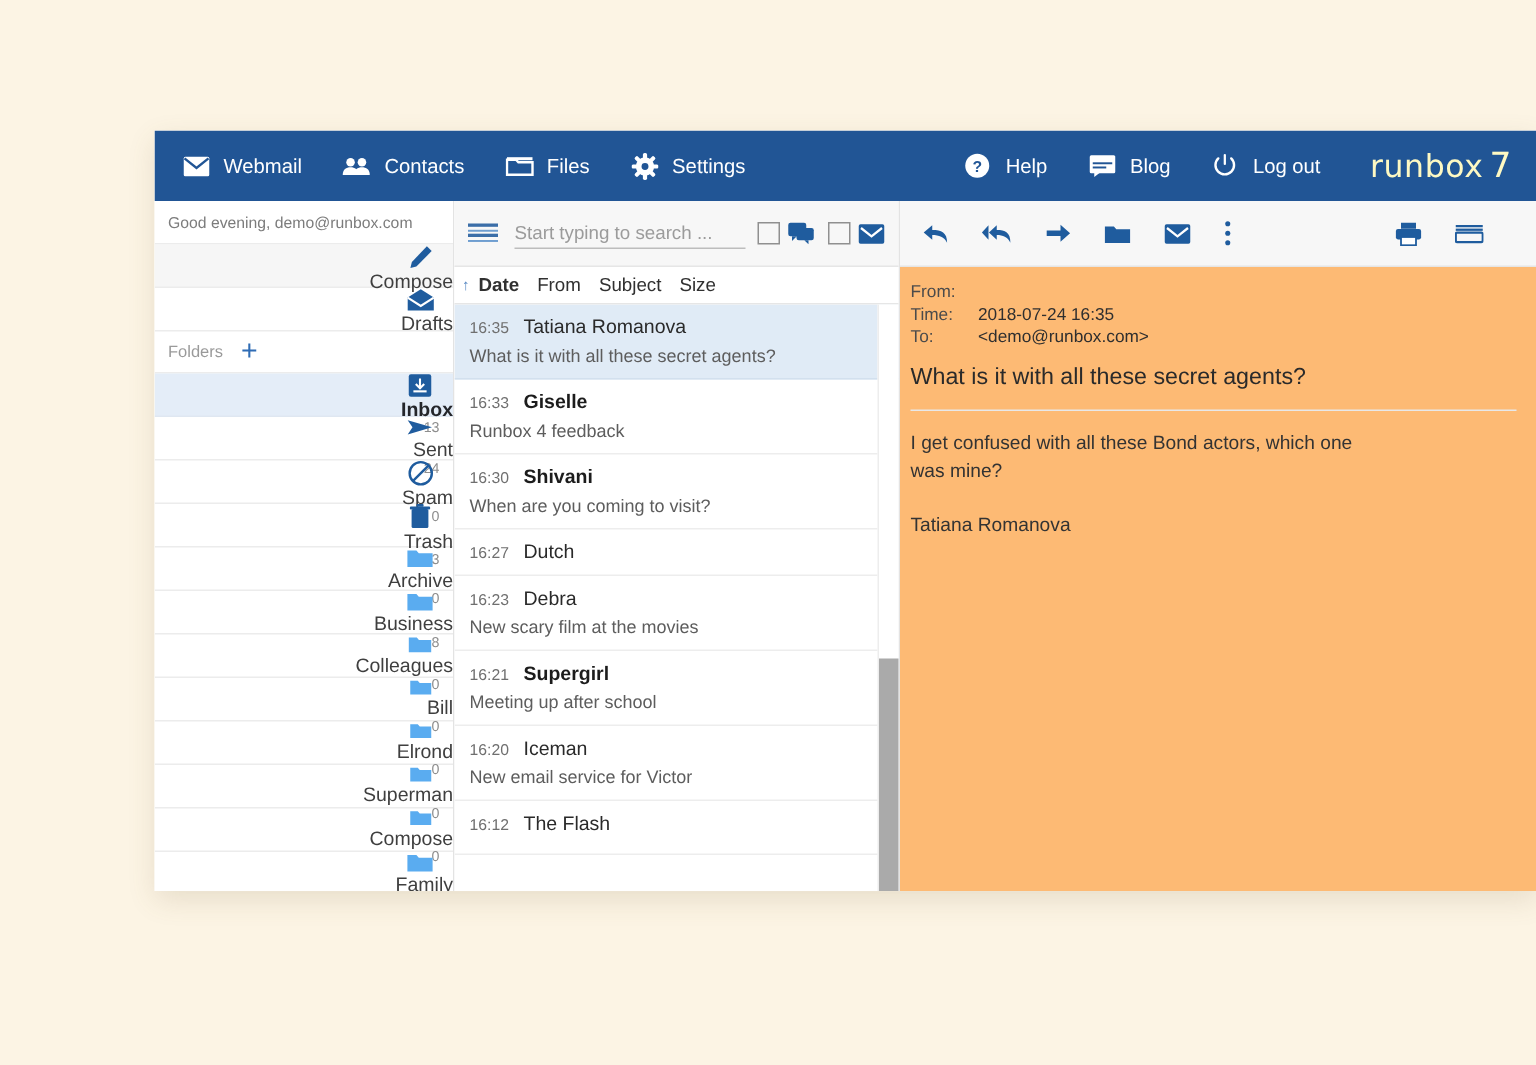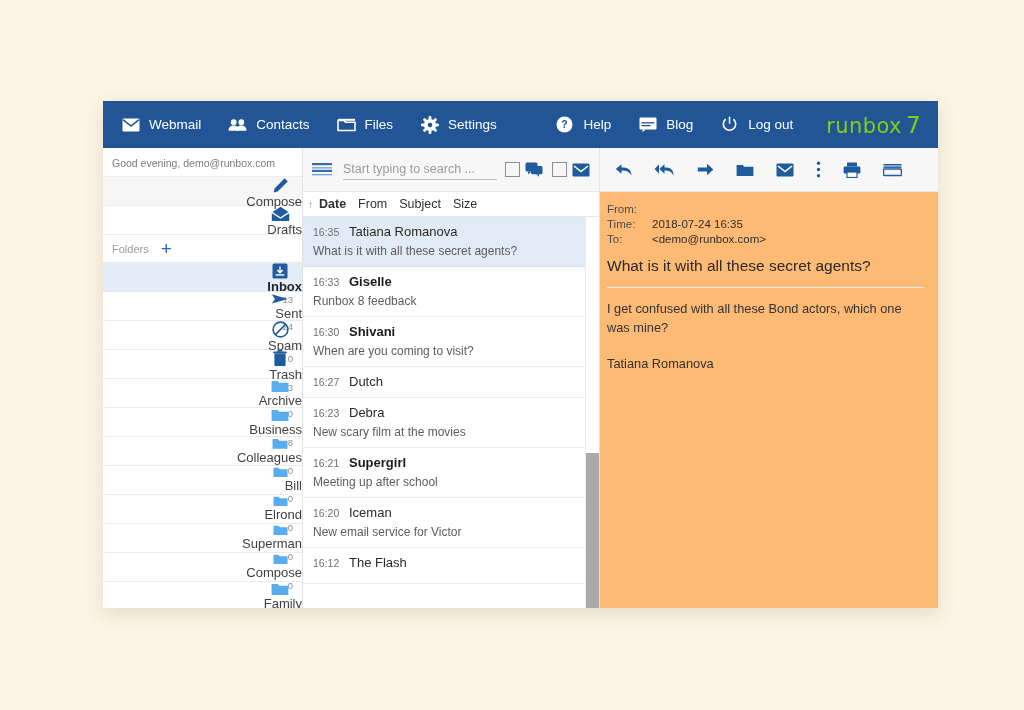--- a/index.html
+++ b/index.html
@@ -7,22 +7,22 @@
     padding: 0;
     width: 1024px;
     height: 710px;
     background: #fcf4e4;
     font-family: "Liberation Sans", sans-serif;
     overflow: hidden;
   }
   #app-card {
     position: absolute;
     left: 103px;
-    top: 101px;
-    width: 835px;
+    top: 87px;
+    width: 922px;
     height: 507px;
     background: #ffffff;
     overflow: hidden;
     box-shadow: 0 6px 18px rgba(120, 100, 60, 0.16);
   }
 
   
   .topnav {
     height: 47px;
     background: #215595;
@@ -44,21 +44,21 @@
     display: inline-flex;
     align-items: center;
     justify-content: center;
     width: 19px;
     height: 18px;
     margin-right: 9px;
   }
   .nav-spacer { flex: 1 1 auto; }
   .nav-right { display: flex; align-items: center; }
   .logo {
-    color: #84cc16;
+    color: #fef9c3;
     font-size: 21px;
     letter-spacing: 0.4px;
     margin-right: 17px;
     margin-left: 6px;
     white-space: nowrap;
     font-family: "DejaVu Sans", sans-serif;
   }
   .logo .seven { font-size: 23px; margin-left: 4px; }
 
   
@@ -566,21 +566,21 @@
             <span class="msg-from">Tatiana Romanova</span>
           </div>
           <div class="msg-subject">What is it with all these secret agents?</div>
         </div>
 
         <div class="msg-row">
           <div class="msg-line1">
             <span class="msg-time">16:33</span>
             <span class="msg-from unread">Giselle</span>
           </div>
-          <div class="msg-subject">Runbox 8 feedback</div>
+          <div class="msg-subject">Runbox 4 feedback</div>
         </div>
 
         <div class="msg-row">
           <div class="msg-line1">
             <span class="msg-time">16:30</span>
             <span class="msg-from unread">Shivani</span>
           </div>
           <div class="msg-subject">When are you coming to visit?</div>
         </div>
 

